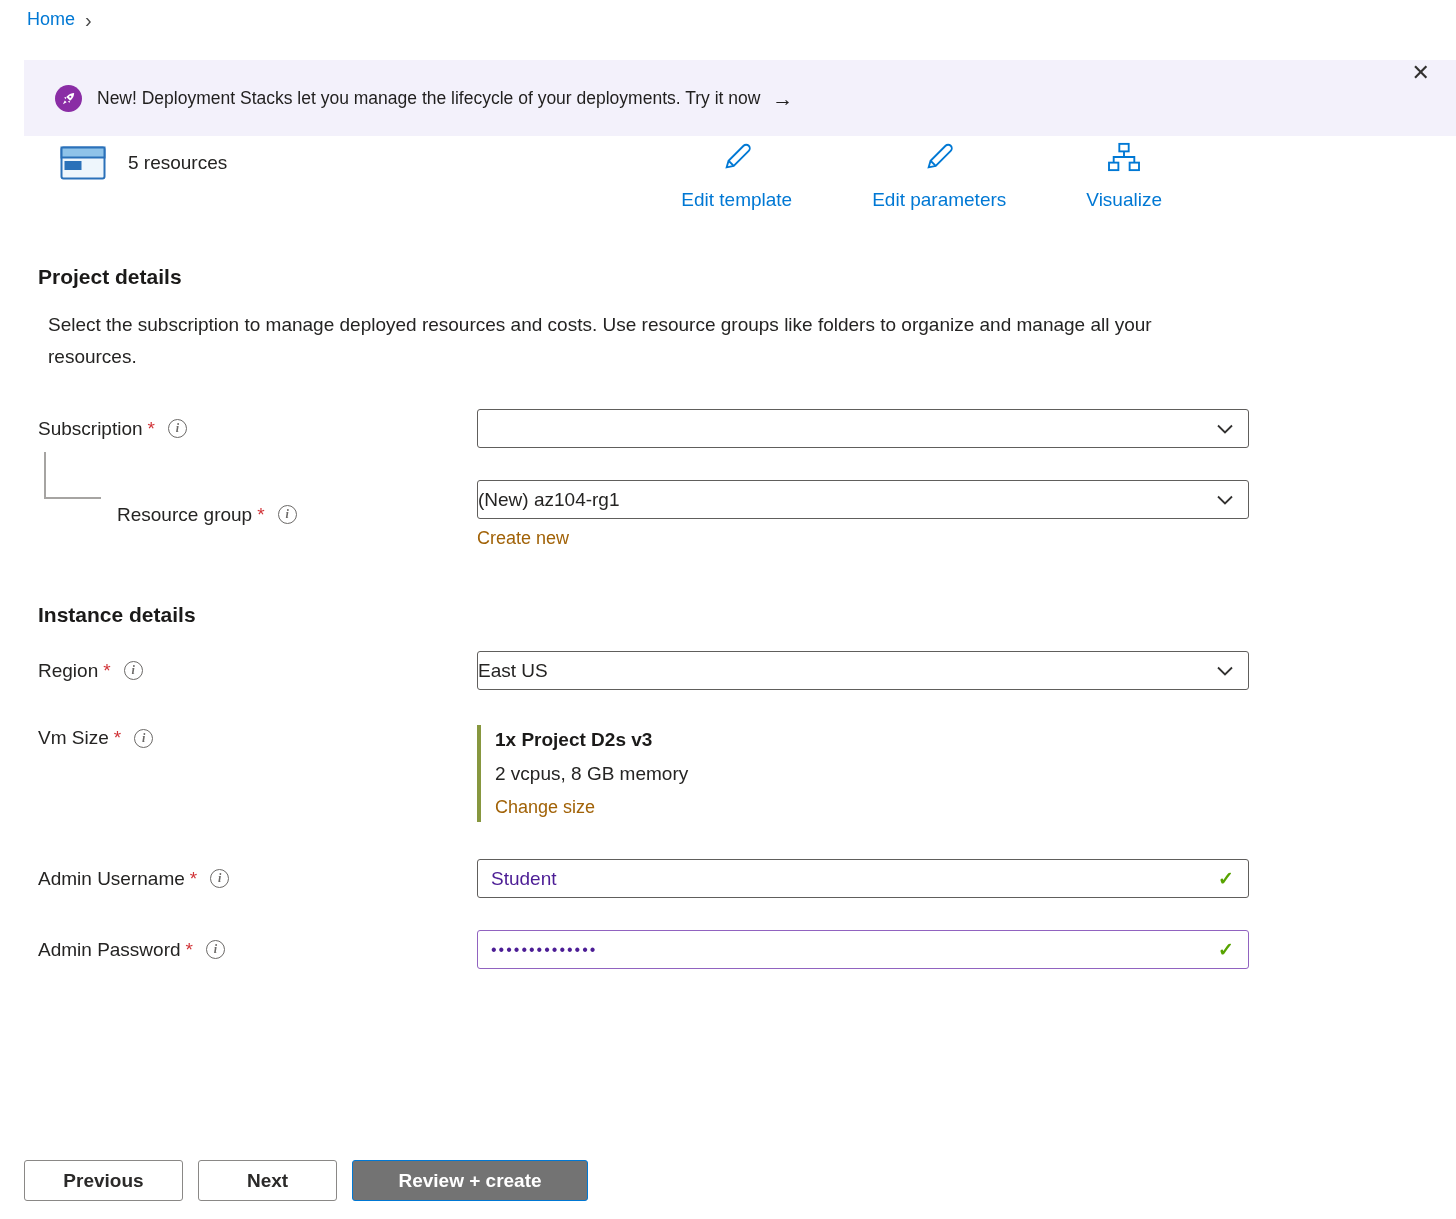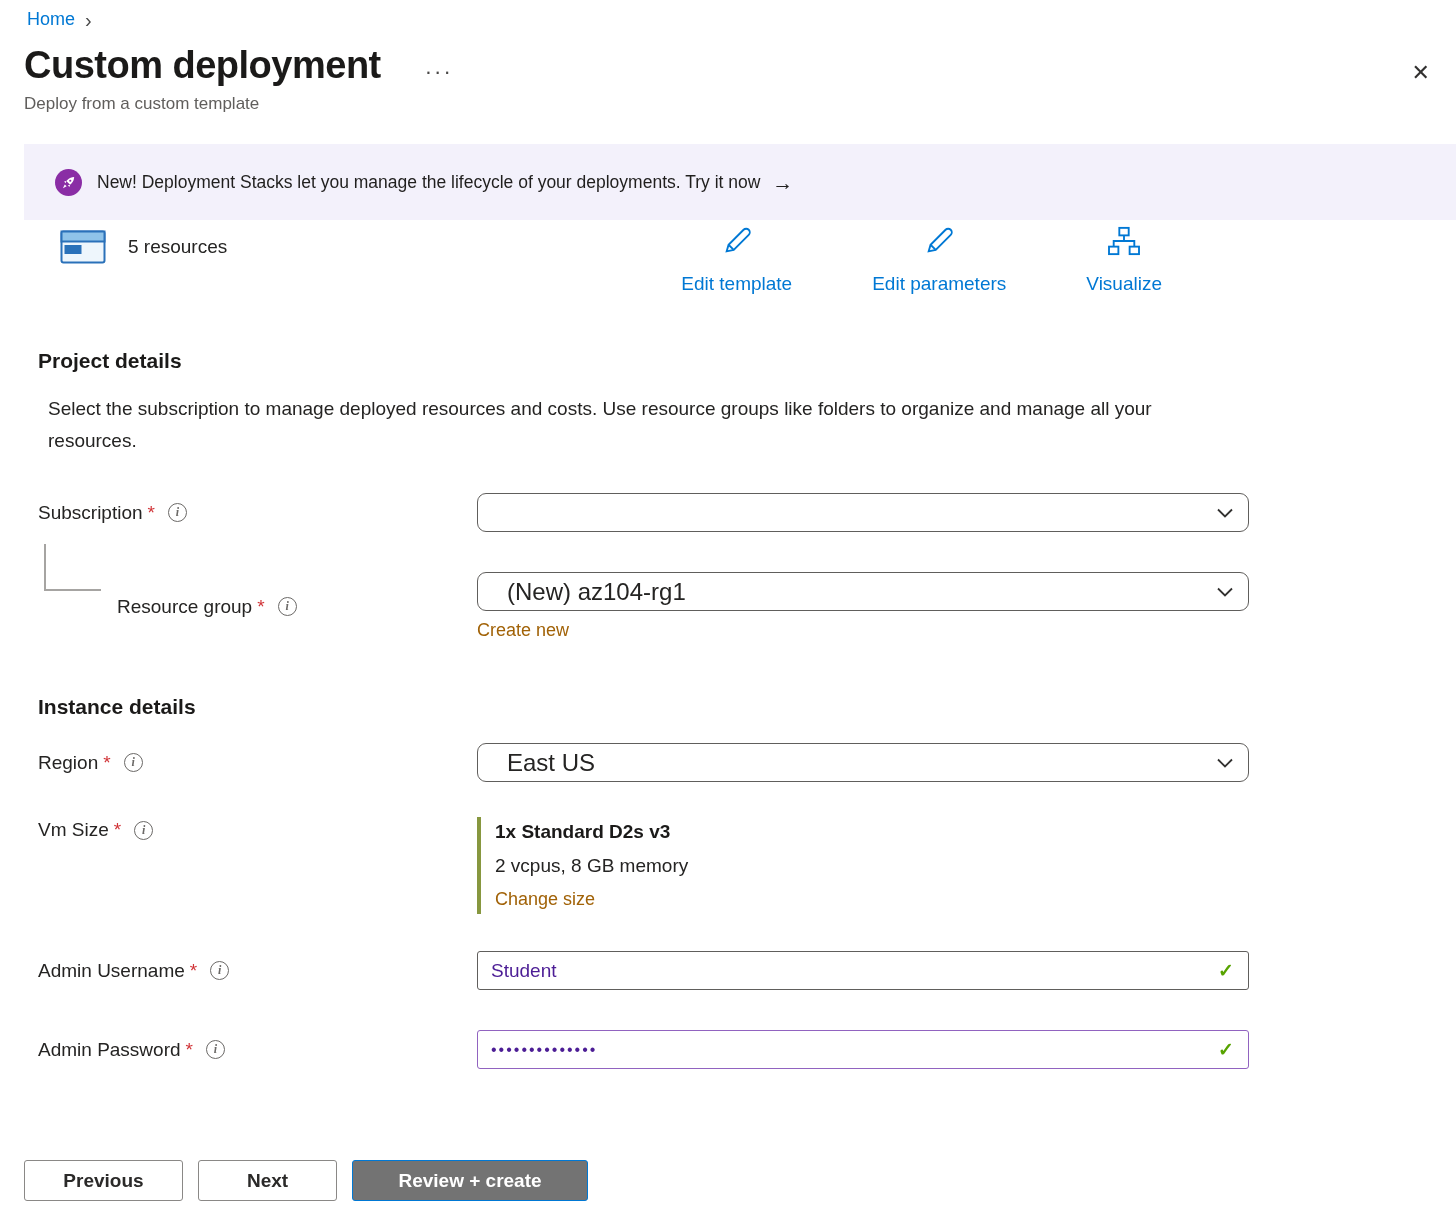--- a/index.html
+++ b/index.html
@@ -24,34 +24,34 @@
 
   .template-bar { display: flex; align-items: flex-start; margin: 6px 24px 0 24px; }
   .resources-group { display: flex; align-items: center; gap: 22px; margin-left: 36px; padding-top: 4px; }
   .resources-label { font-size: 19px; color: #252423; }
   .actions-group { margin-left: auto; margin-right: 270px; display: flex; gap: 80px; }
   .action { display: flex; flex-direction: column; align-items: center; gap: 17px; color: #0078d4; font-size: 19px; cursor: pointer; }
 
   .section-h2 { margin: 54px 0 0 38px; font-size: 21px; font-weight: 700; color: #1b1a19; line-height: 24px; }
   .section-desc { margin: 20px 0 0 48px; font-size: 19px; line-height: 32px; max-width: 1150px; color: #252423; }
 
-  .form-row { display: flex; align-items: center; padding-left: 38px; margin-top: 0; margin-bottom: 40px; position: relative; }
+  .form-row { display: flex; align-items: center; padding-left: 38px; margin-top: 0; margin-bottom: 32px; position: relative; }
   .form-row.first { margin-top: 36px; }
   .form-row.after-heading { margin-top: 24px; }
   .form-row.top-align { align-items: flex-start; }
   .form-row.vm-row { margin-bottom: 37px; }
   .form-row.region-row { margin-bottom: 35px; }
 
   .label-col { width: 439px; flex: 0 0 auto; display: flex; align-items: center; font-size: 19px; color: #252423; }
   .top-align .label-col { padding-top: 2px; }
   .req { color: #d13438; margin-left: 5px; }
   .info-icon { margin-left: 13px; width: 19px; height: 19px; border: 1px solid #6b6967; border-radius: 50%; color: #6b6967; font-size: 12px; display: inline-flex; align-items: center; justify-content: center; font-family: "Liberation Serif", serif; font-style: italic; font-weight: 700; cursor: pointer; flex: 0 0 auto; }
   .control-col { width: 772px; flex: 0 0 auto; }
 
-  .dropdown { position: relative; height: 39px; border: 1px solid #605e5c; border-radius: 9px; background: #fff; display: flex; align-items: center; padding: 0 44px 0 29px; font-size: 24px; cursor: pointer; color: #252423; }
+  .dropdown { position: relative; height: 39px; border: 1px solid #605e5c; border-radius: 3px; background: #fff; display: flex; align-items: center; padding: 0 44px 0 0; font-size: 19px; cursor: pointer; color: #252423; }
   .chevron { position: absolute; right: 15px; top: 14px; }
 
   .indent .label-col { padding-left: 79px; }
   .connector { position: absolute; left: 44px; top: -28px; width: 57px; height: 47px; border-left: 2px solid #a6a4a2; border-bottom: 2px solid #a6a4a2; }
 
   .input-wrap { position: relative; }
   .text-input { width: 100%; height: 39px; border: 1px solid #605e5c; border-radius: 3px; font-size: 19px; padding: 0 44px 0 13px; font-family: "Liberation Sans", sans-serif; color: #4c1d95; outline: none; background: #fff; }
   .text-input.password { border: 1.5px solid #9163c0; font-size: 16px; letter-spacing: 2px; }
   .valid-check { position: absolute; right: 15px; top: 8px; color: #57a300; font-size: 19px; font-weight: 700; }
 
@@ -72,27 +72,20 @@
 </head>
 <body>
 
 <div class="page">
 
   <div class="breadcrumb">
     <a class="home-link">Home</a>
     <span class="crumb-sep">›</span>
   </div>
 
-  <div class="header">
-    <div class="title-row">
-      <h1 class="page-title">Custom deployment</h1>
-      <span class="more-dots">···</span>
-    </div>
-    <div class="subtitle">Deploy from a custom template</div>
-  </div>
   <button class="close-btn">✕</button>
 
   <div class="banner">
     <span class="rocket-badge">
       <svg width="15" height="15" viewBox="0 0 24 24" fill="#fff" aria-hidden="true">
         <path d="M21 3c-4 0-7.5 1.6-10 4.1L8.5 9.6l6 6 2.5-2.5C19.4 10.6 21 7 21 3 Z"></path>
         <circle cx="14.8" cy="9.2" r="1.7" fill="#8a2da5"></circle>
         <path d="M8.5 9.6 L5 10.5 L7.5 13 Z"></path>
         <path d="M14.5 15.6 L13.5 19 L11 16.5 Z"></path>
         <path d="M6 15 L3 21 L9 18 Z"></path>
@@ -194,21 +187,21 @@
   </div>
 
   <div class="form-row top-align vm-row">
     <div class="label-col">
       <span>Vm Size</span>
       <span class="req">*</span>
       <span class="info-icon">i</span>
     </div>
     <div class="control-col">
       <div class="vm-block">
-        <div class="vm-name">1x Standard D2s v3</div>
+        <div class="vm-name">1x Project D2s v3</div>
         <div class="vm-specs">2 vcpus, 8 GB memory</div>
         <a class="link vm-change">Change size</a>
       </div>
     </div>
   </div>
 
   <div class="form-row">
     <div class="label-col">
       <span>Admin Username</span>
       <span class="req">*</span>

